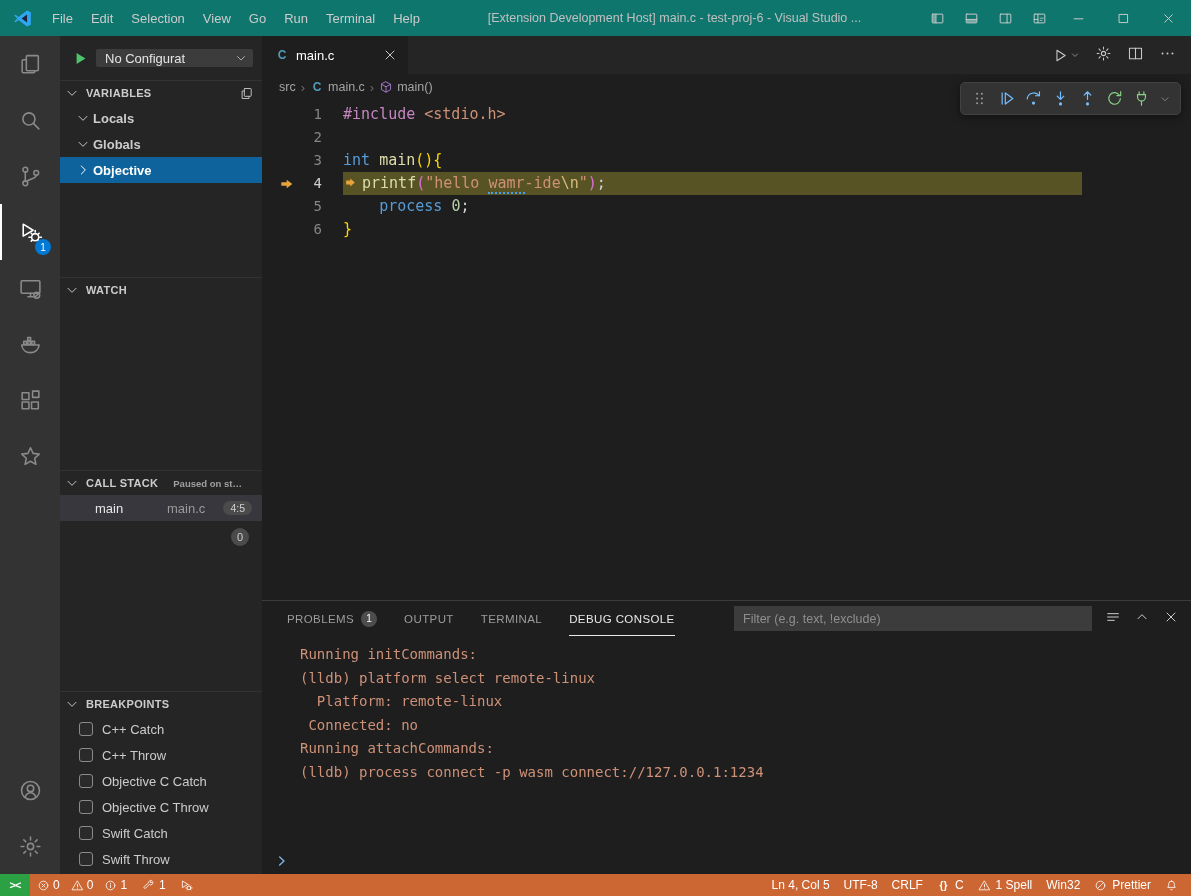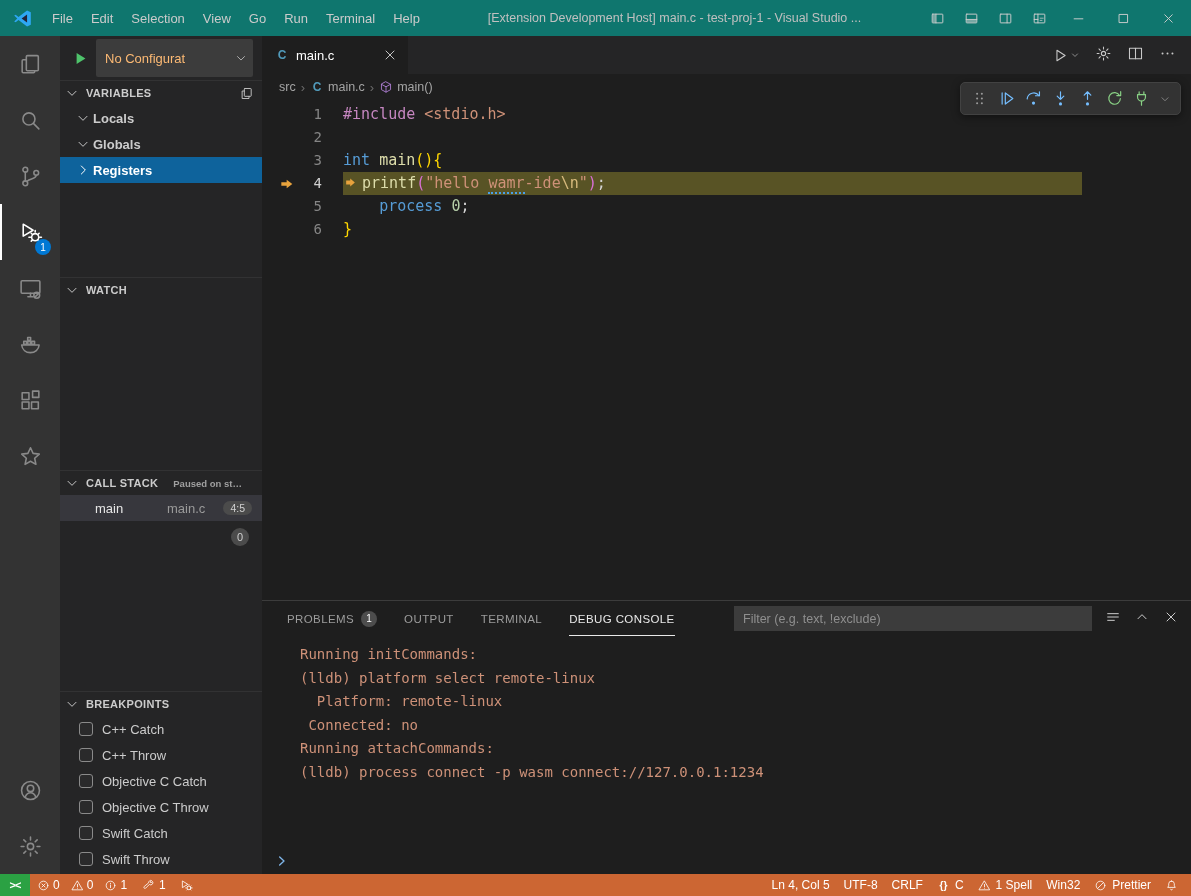--- a/index.html
+++ b/index.html
@@ -32,21 +32,21 @@
   .act-item .icon{width:25px;height:25px;}
   .act-item.active{color:#fff;box-shadow:inset 2px 0 0 #fff;}
   .act-item.first-bottom{margin-top:auto;}
   .act-badge{position:absolute;right:9px;bottom:5px;min-width:16px;height:16px;border-radius:8px;background:#0078d4;color:#fff;font-size:10px;display:flex;align-items:center;justify-content:center;padding:0 3px;}
 
   
   .sidebar{width:202px;background:#252526;display:flex;flex-direction:column;font-size:13px;flex:none;}
   .side-top{height:44px;display:flex;align-items:center;gap:7px;padding:0 9px 0 12px;flex:none;}
   .play-btn{display:flex;align-items:center;}
   .icon.play{color:#4EC36B;}
-  .cfg-box{flex:1;height:38px;background:#3c3c3c;border-radius:2px;display:flex;align-items:center;padding:0 5px 0 9px;color:#fdba74;}
+  .cfg-box{flex:1;height:18px;background:#3c3c3c;border-radius:2px;display:flex;align-items:center;padding:0 5px 0 9px;color:#e5e5e5;}
   .cfg-label{flex:1;white-space:nowrap;overflow:hidden;}
   .cfg-box .icon{color:#bdbdbd;}
   .section{border-top:1px solid #323233;display:flex;flex-direction:column;}
   .sec-variables{height:197px;}.sec-watch{height:193px;}.sec-callstack{height:221px;}.sec-breakpoints{flex:1;}
   .sec-header{height:24px;display:flex;align-items:center;padding:0 8px 0 4px;gap:6px;flex:none;}
   .sec-header .chev{width:16px;height:16px;color:#c5c5c5;}
   .sec-title{font-size:11px;font-weight:700;color:#cccccc;letter-spacing:.3px;}
   .sec-status{font-size:9.5px;font-weight:700;color:#a0a0a0;margin-left:9px;white-space:nowrap;}
   .sec-action{margin-left:auto;color:#c5c5c5;width:15px;height:15px;}
   .tree-row{height:26px;display:flex;align-items:center;padding-left:15px;gap:2px;font-weight:600;color:#cccccc;}
@@ -132,21 +132,21 @@
     <div class="menus" id="menus">
         <div class="menu-item">File</div>
         <div class="menu-item">Edit</div>
         <div class="menu-item">Selection</div>
         <div class="menu-item">View</div>
         <div class="menu-item">Go</div>
         <div class="menu-item">Run</div>
         <div class="menu-item">Terminal</div>
         <div class="menu-item">Help</div>
       </div>
-    <div class="win-title">[Extension Development Host] main.c - test-proj-1 - Visual Studio ...</div>
+    <div class="win-title">[Extension Development Host] main.c - test-proj-6 - Visual Studio ...</div>
     <div class="win-controls" id="win-controls">
         <div class="win-ctl">
           <span class="icon" style="width: 15px; height: 15px;">
             <svg viewBox="0 0 24 24">
               <rect x="3.5" y="5" width="17" height="14" rx="1"></rect>
               <path d="M9.5 5v14"></path>
               <rect x="4.2" y="5.7" width="4.6" height="12.6" fill="currentColor" stroke="none" opacity=".55"></rect>
             </svg>
           </span>
         </div>
@@ -345,21 +345,21 @@
                 </svg>
               </span>
               <span>Globals</span>
             </div>
             <div class="tree-row selected">
               <span class="icon" style="width: 16px; height: 16px;">
                 <svg viewBox="0 0 24 24">
                   <path d="M9.5 6l6 6-6 6"></path>
                 </svg>
               </span>
-              <span>Registers</span>
+              <span>Objective</span>
             </div>
           </div>
       </div>
 
       <div class="section sec-watch">
         <div class="sec-header">
           <span class="icon chev">
               <svg viewBox="0 0 24 24">
                 <path d="M6 9.5l6 6 6-6"></path>
               </svg>

